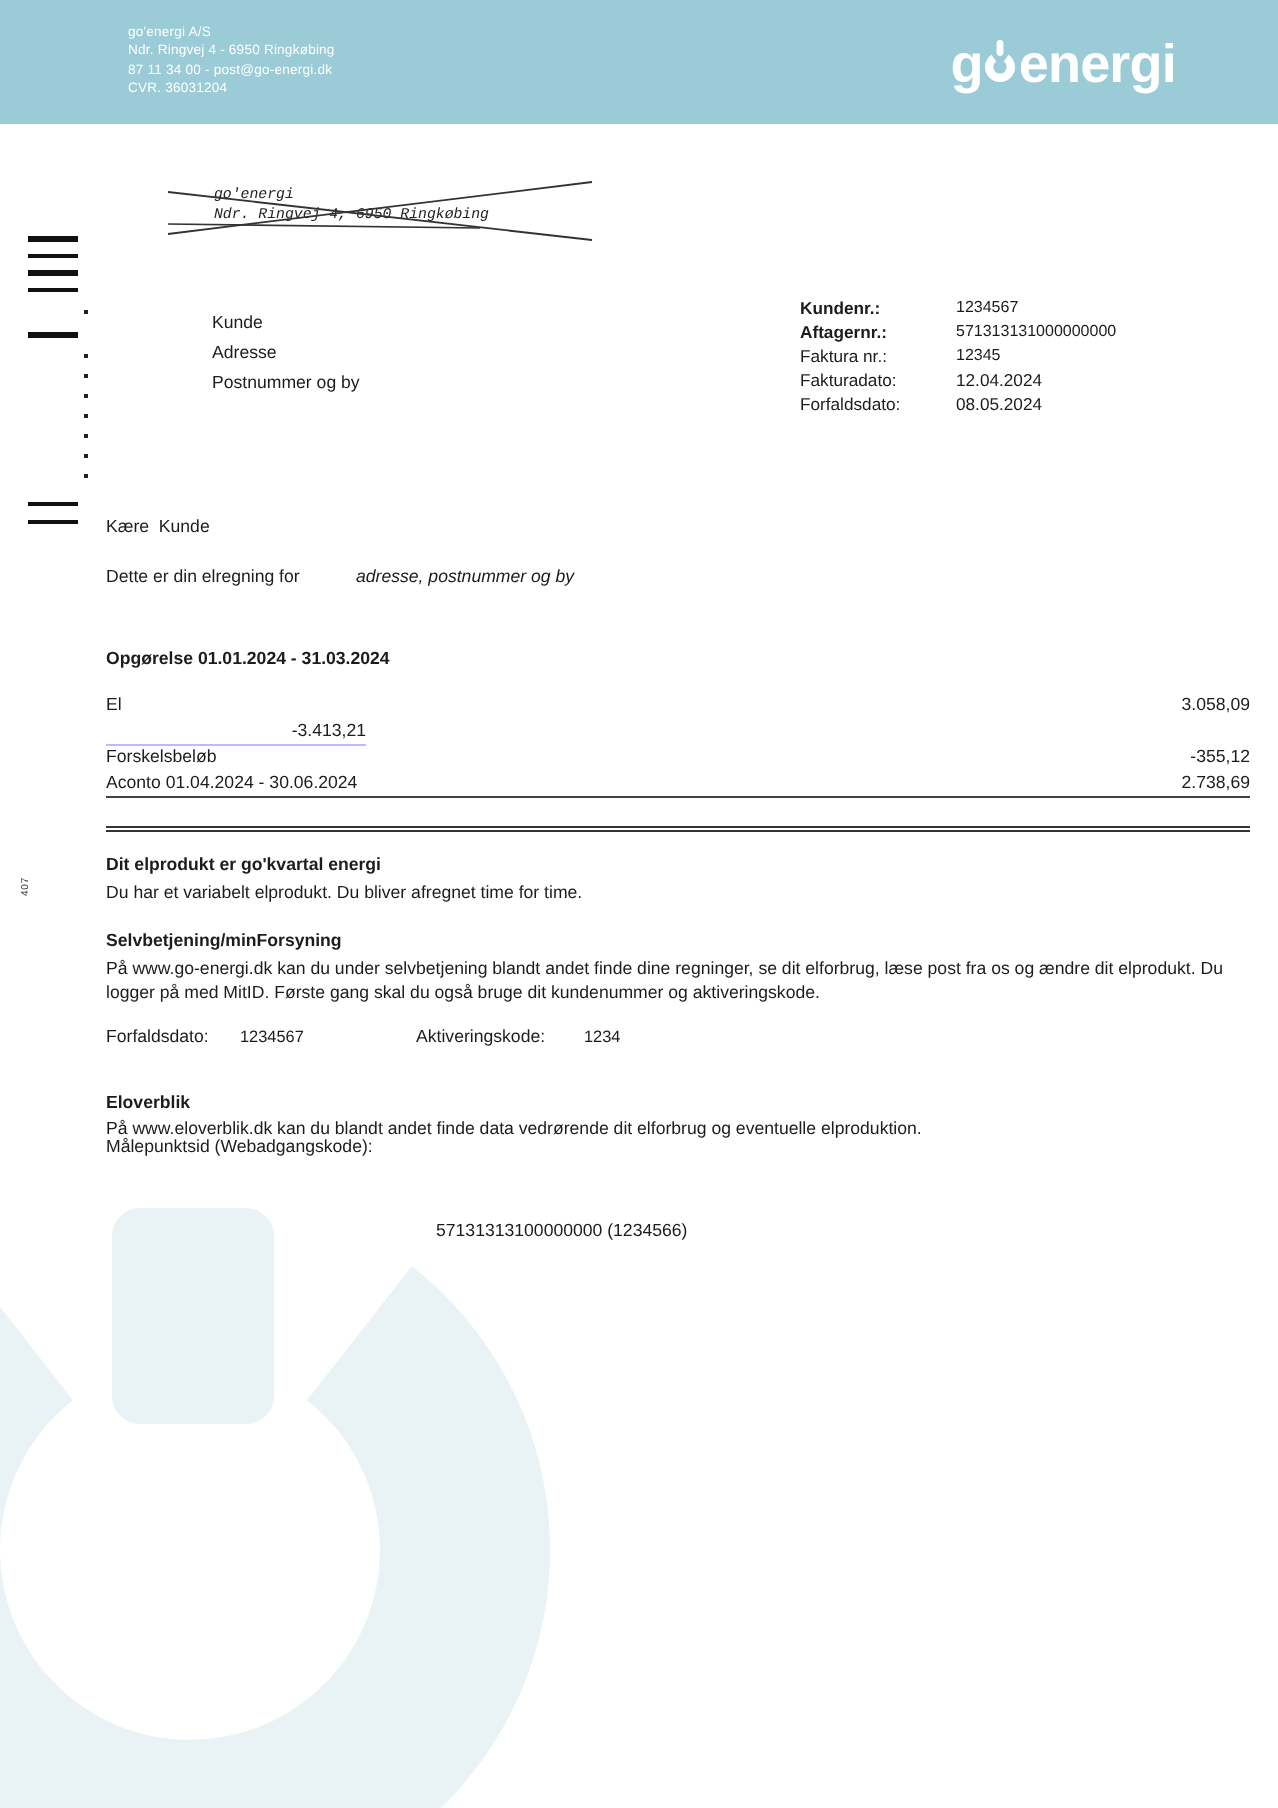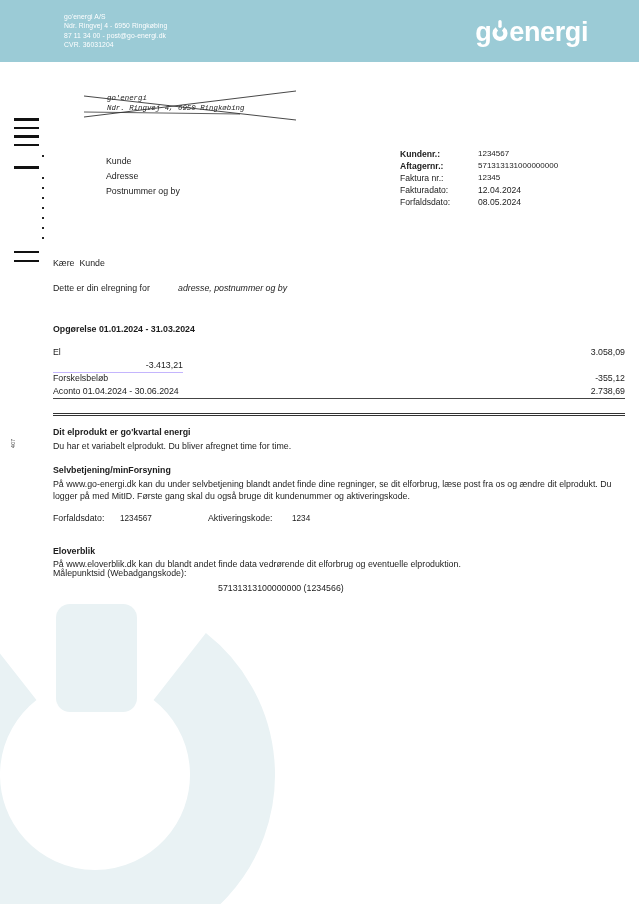--- a/index.html
+++ b/index.html
@@ -155,21 +155,21 @@
   <div class="h-bold" style="top:465px">Selvbetjening/minForsyning</div>
   <div class="body-text" style="top:477.5px">På www.go-energi.dk kan du under selvbetjening blandt andet finde dine regninger, se dit elforbrug, læse post fra os og ændre dit elprodukt. Du logger på med MitID. Første gang skal du også bruge dit kundenummer og aktiveringskode.</div>
   <span class="inline-lbl" style="left:53px;  top:513px">Forfaldsdato:</span>
   <span class="inline-val" style="left:120px; top:513.5px">1234567</span>
   <span class="inline-lbl" style="left:208px; top:513px">Aktiveringskode:</span>
   <span class="inline-val" style="left:292px; top:513.5px">1234</span>
 
   <div class="h-bold" style="top:546px">Eloverblik</div>
   <div class="body-text" style="top:558px">På www.eloverblik.dk kan du blandt andet finde data vedrørende dit elforbrug og eventuelle elproduktion.</div>
   <span class="inline-lbl" style="left:53px;  top:568px">Målepunktsid (Webadgangskode):</span>
-  <span class="inline-lbl" style="left:218px; top:583px">57131313100000000 (1234566)</span>
+  <span class="inline-lbl" style="left:218px; top:610px">57131313100000000 (1234566)</span>
 
   <div class="wm-strip"></div>
   <svg class="wm" width="300" height="324" viewBox="0 580 300 324">
     <path d="M179.7 666.6 A137.5 137.5 0 1 1 10.3 666.6" fill="none" stroke="#e9f2f4" stroke-width="85"></path>
     <rect x="56" y="604" width="81" height="108" rx="14" fill="#e9f2f4"></rect>
   </svg>
 
 </div>
 
 </body></html>

